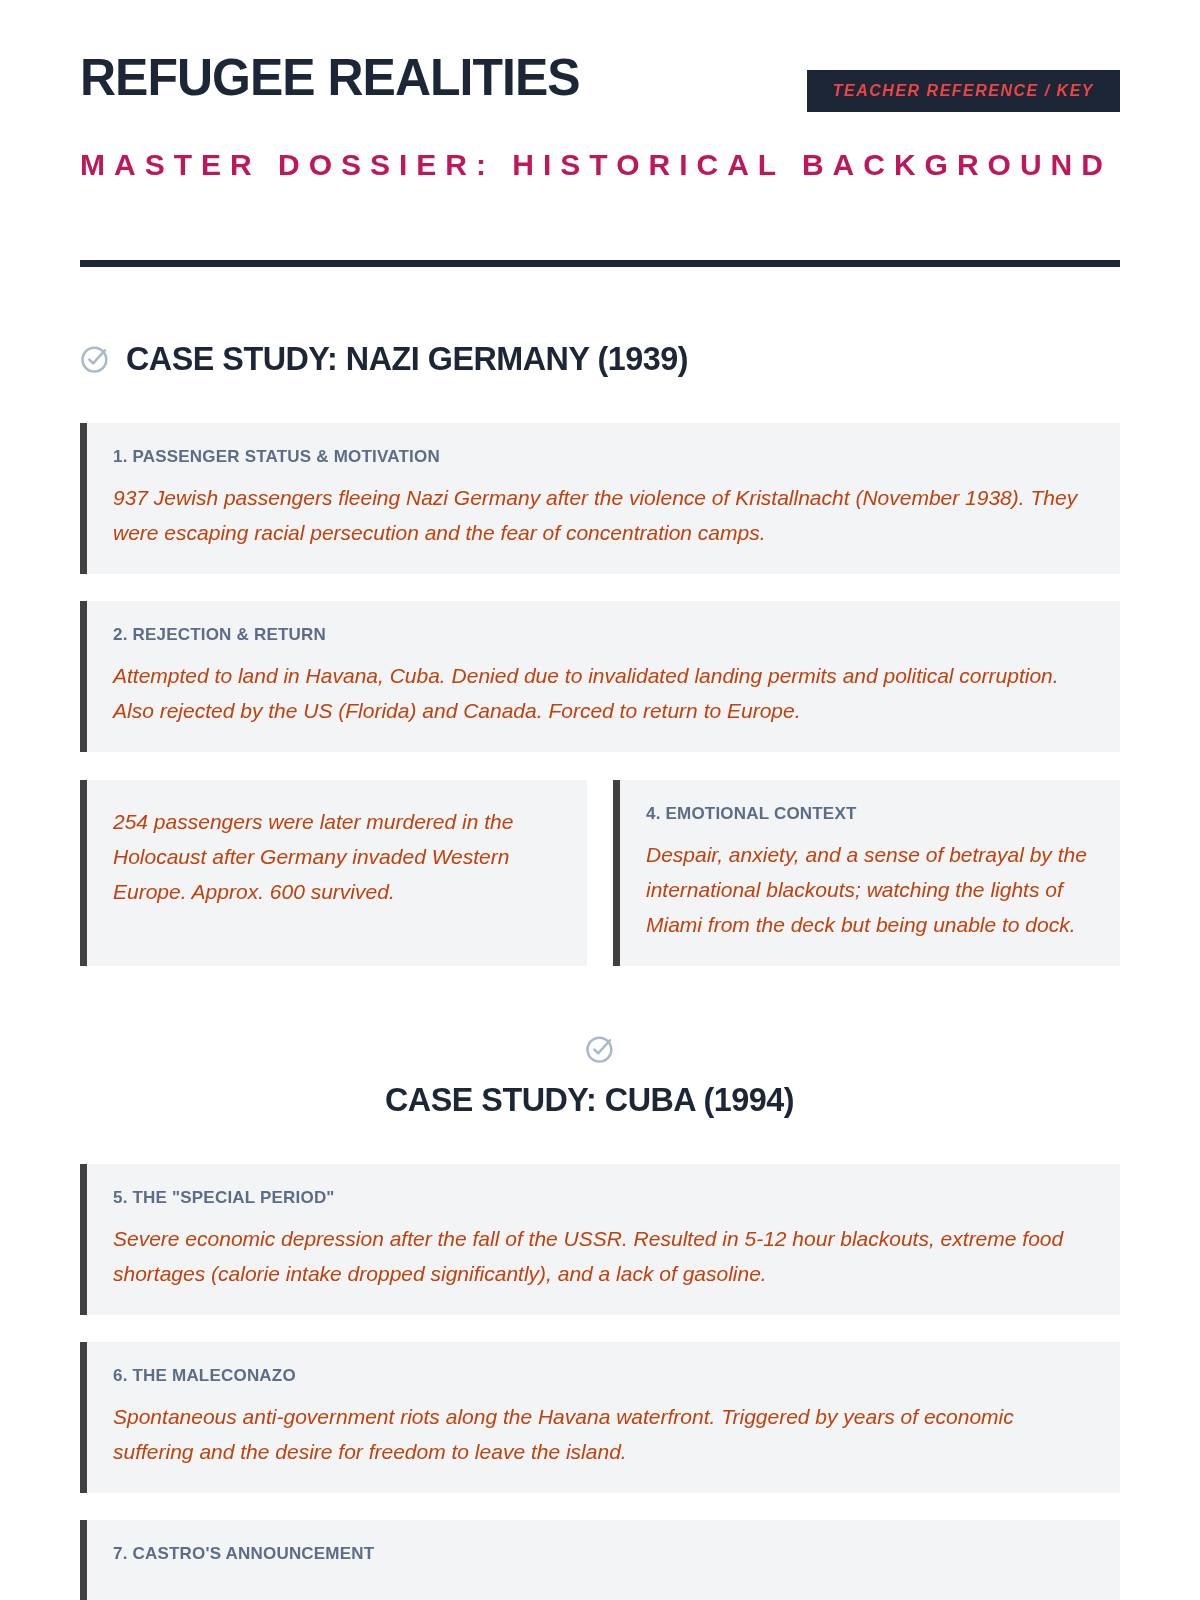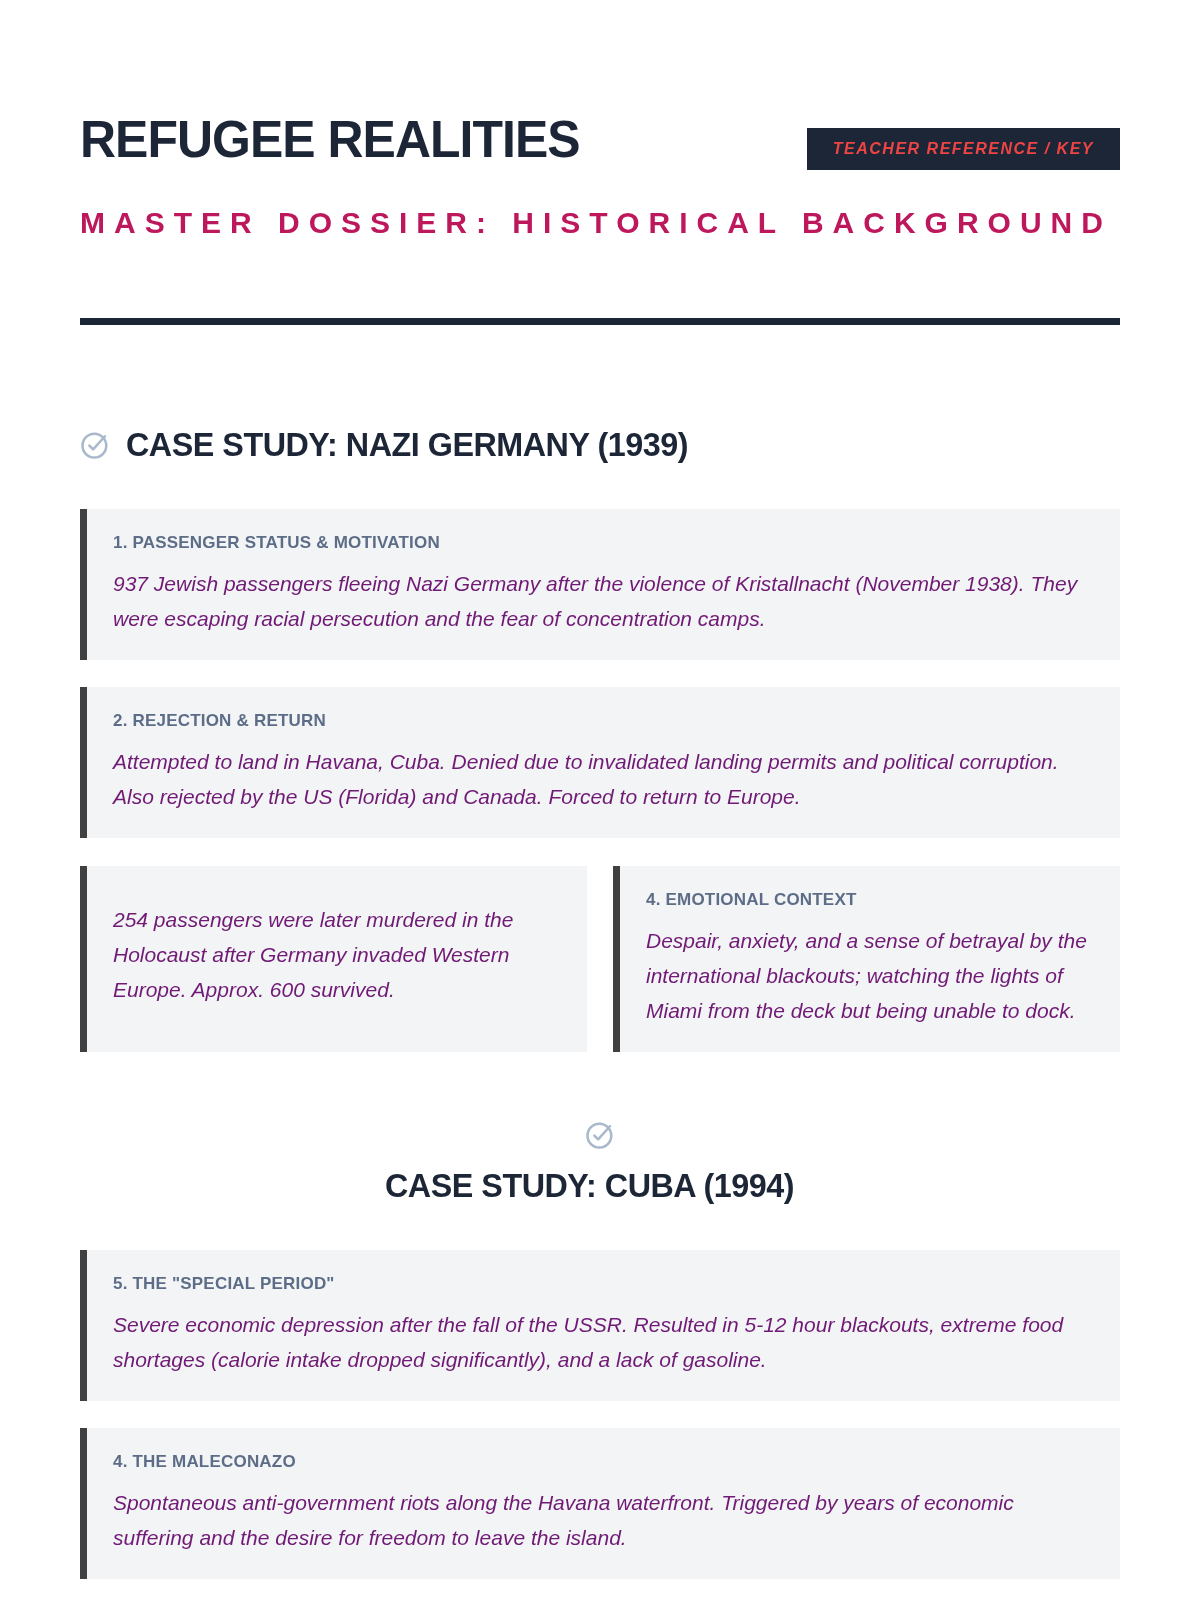--- a/index.html
+++ b/index.html
@@ -3,24 +3,24 @@
 <meta charset="utf-8">
 <style>
   * { margin: 0; padding: 0; box-sizing: border-box; }
   html, body { width: 1200px; height: 1600px; overflow: hidden; background: #ffffff; }
   body { font-family: "Liberation Sans", sans-serif; color: #1d2637; }
 
   .page { width: 1200px; height: 1600px; padding: 0 80px; overflow: hidden; }
 
   
   .header-row {
-    padding-top: 108px;
+    padding-top: 50px;
     display: flex;
     justify-content: space-between;
-    align-items: center;
+    align-items: flex-start;
   }
   .page-title {
     font-size: 52px;
     font-weight: 800;
     letter-spacing: -1px;
     color: #1d2637;
     line-height: 1.05;
     transform: scaleX(0.96);
     transform-origin: left center;
     white-space: nowrap;
@@ -49,21 +49,21 @@
     height: 7px;
     background: #1d2637;
   }
 
   
   .section-header {
     display: flex;
     align-items: center;
     gap: 16px;
   }
-  .section-header.first { margin-top: 100px; }
+  .section-header.first { margin-top: 72px; }
   .section-header.second { margin-top: 68px; flex-direction: column; }
   .section-title {
     font-size: 34px;
     font-weight: 800;
     letter-spacing: -0.5px;
     color: #1d2637;
     white-space: nowrap;
     transform: scaleX(0.95);
     transform-origin: left center;
   }
@@ -81,23 +81,22 @@
     font-size: 17px;
     font-weight: 700;
     letter-spacing: 0.2px;
     color: #5d6d87;
     line-height: 20px;
     margin-bottom: 13px;
   }
   .card-body {
     font-size: 21px;
     font-style: italic;
-    color: #701a75;
+    color: #c2410c;
     line-height: 35px;
-    margin-top: 12px;
   }
   .two-col {
     display: grid;
     grid-template-columns: 1fr 1fr;
     gap: 26px;
     margin-top: 28px;
   }
   .two-col .card { margin-top: 0; }
   .card.cut { min-height: 120px; }
 </style>
@@ -148,21 +147,21 @@
     </svg>
     <div class="section-title">CASE STUDY: CUBA (1994)</div>
   </div>
 
   <div class="card first-of-section">
     <div class="card-label">5. THE "SPECIAL PERIOD"</div>
     <div class="card-body">Severe economic depression after the fall of the USSR. Resulted in 5-12 hour blackouts, extreme food shortages (calorie intake dropped significantly), and a lack of gasoline.</div>
   </div>
 
   <div class="card">
-    <div class="card-label">4. THE MALECONAZO</div>
+    <div class="card-label">6. THE MALECONAZO</div>
     <div class="card-body">Spontaneous anti-government riots along the Havana waterfront. Triggered by years of economic suffering and the desire for freedom to leave the island.</div>
   </div>
 
   <div class="card cut">
     <div class="card-label">7. CASTRO'S ANNOUNCEMENT</div>
   </div>
 
 </div>
 
 </body></html>

